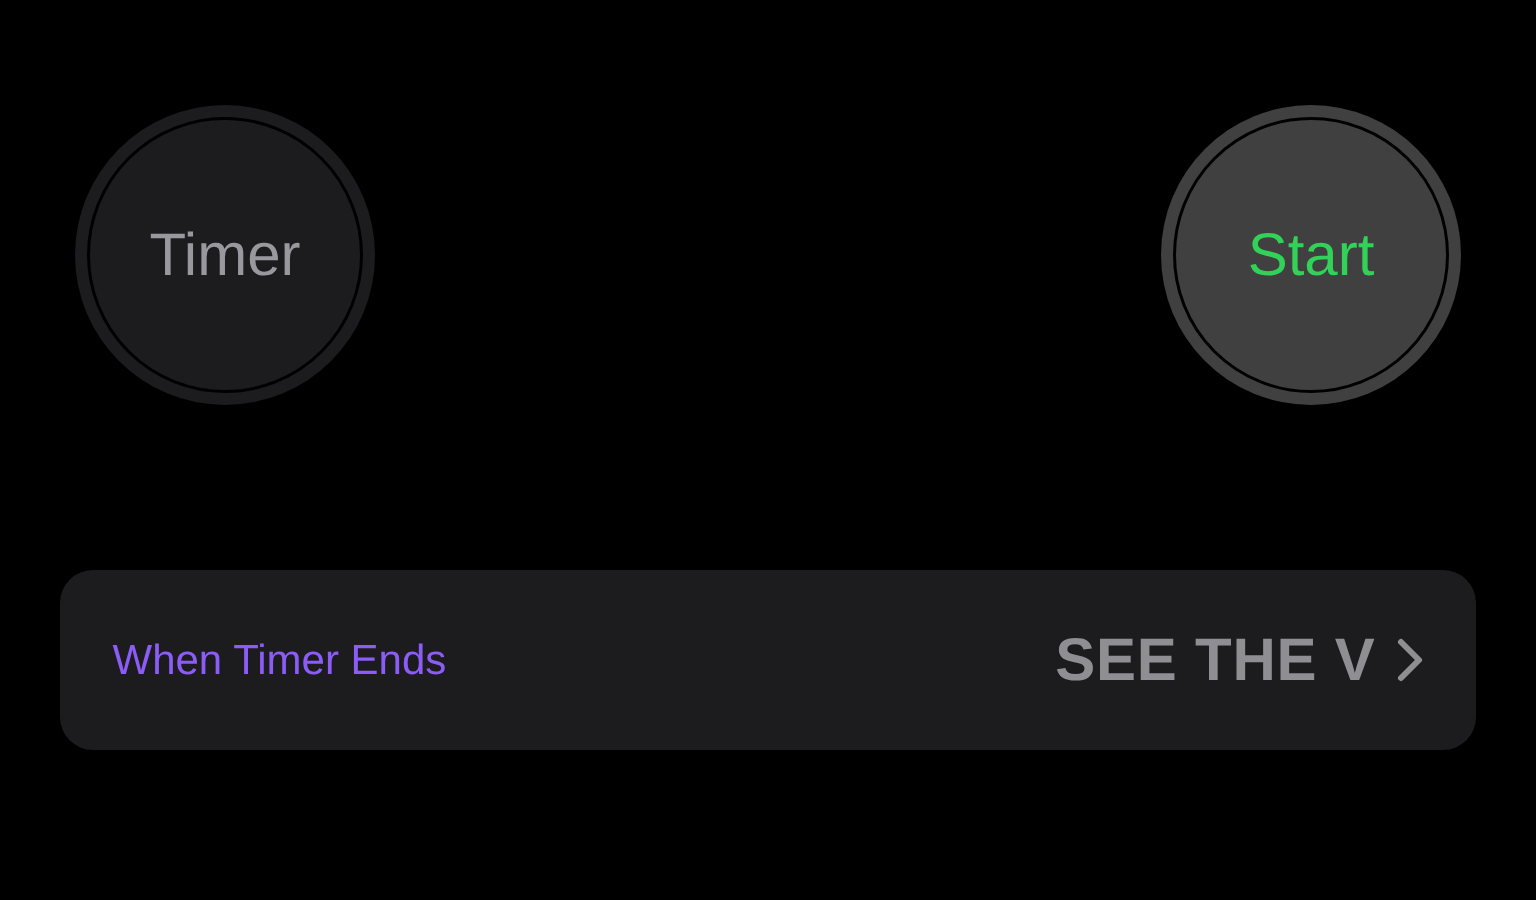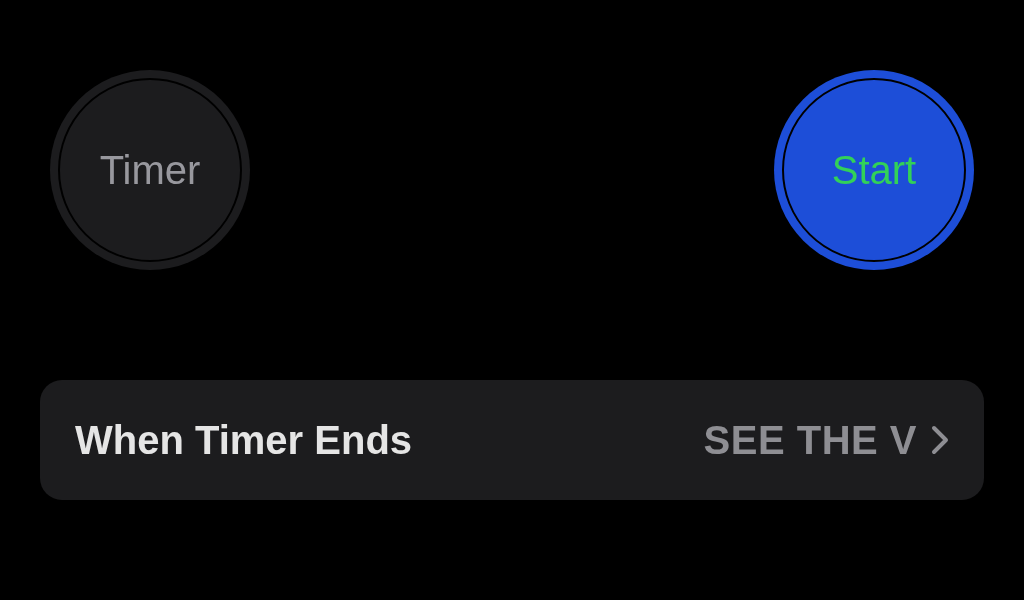--- a/index.html
+++ b/index.html
@@ -43,21 +43,21 @@
     }
     .cancel-button {
       background: #1c1c1e;
     }
     .cancel-button .label {
       color: #98989e;
       font-size: 40px;
       font-weight: 400;
     }
     .start-button {
-      background: #1d4ed8;
+      background: #404040;
     }
     .start-button .label {
       color: #32d158;
       font-size: 40px;
       font-weight: 400;
     }
     .settings-row {
       position: absolute;
       left: 40px;
       right: 40px;
@@ -65,23 +65,23 @@
       height: 120px;
       background: #1c1c1e;
       border-radius: 22px;
       display: flex;
       align-items: center;
       justify-content: space-between;
       padding: 0 35px;
       cursor: pointer;
     }
     .settings-label {
-      color: #e5e5e5;
-      font-size: 40px;
-      font-weight: 700;
+      color: #8b5cf6;
+      font-size: 28px;
+      font-weight: 400;
     }
     .settings-value-wrap {
       display: flex;
       align-items: center;
       gap: 14px;
     }
     .settings-value {
       color: #8e8e93;
       font-size: 40px;
       font-weight: 700;

